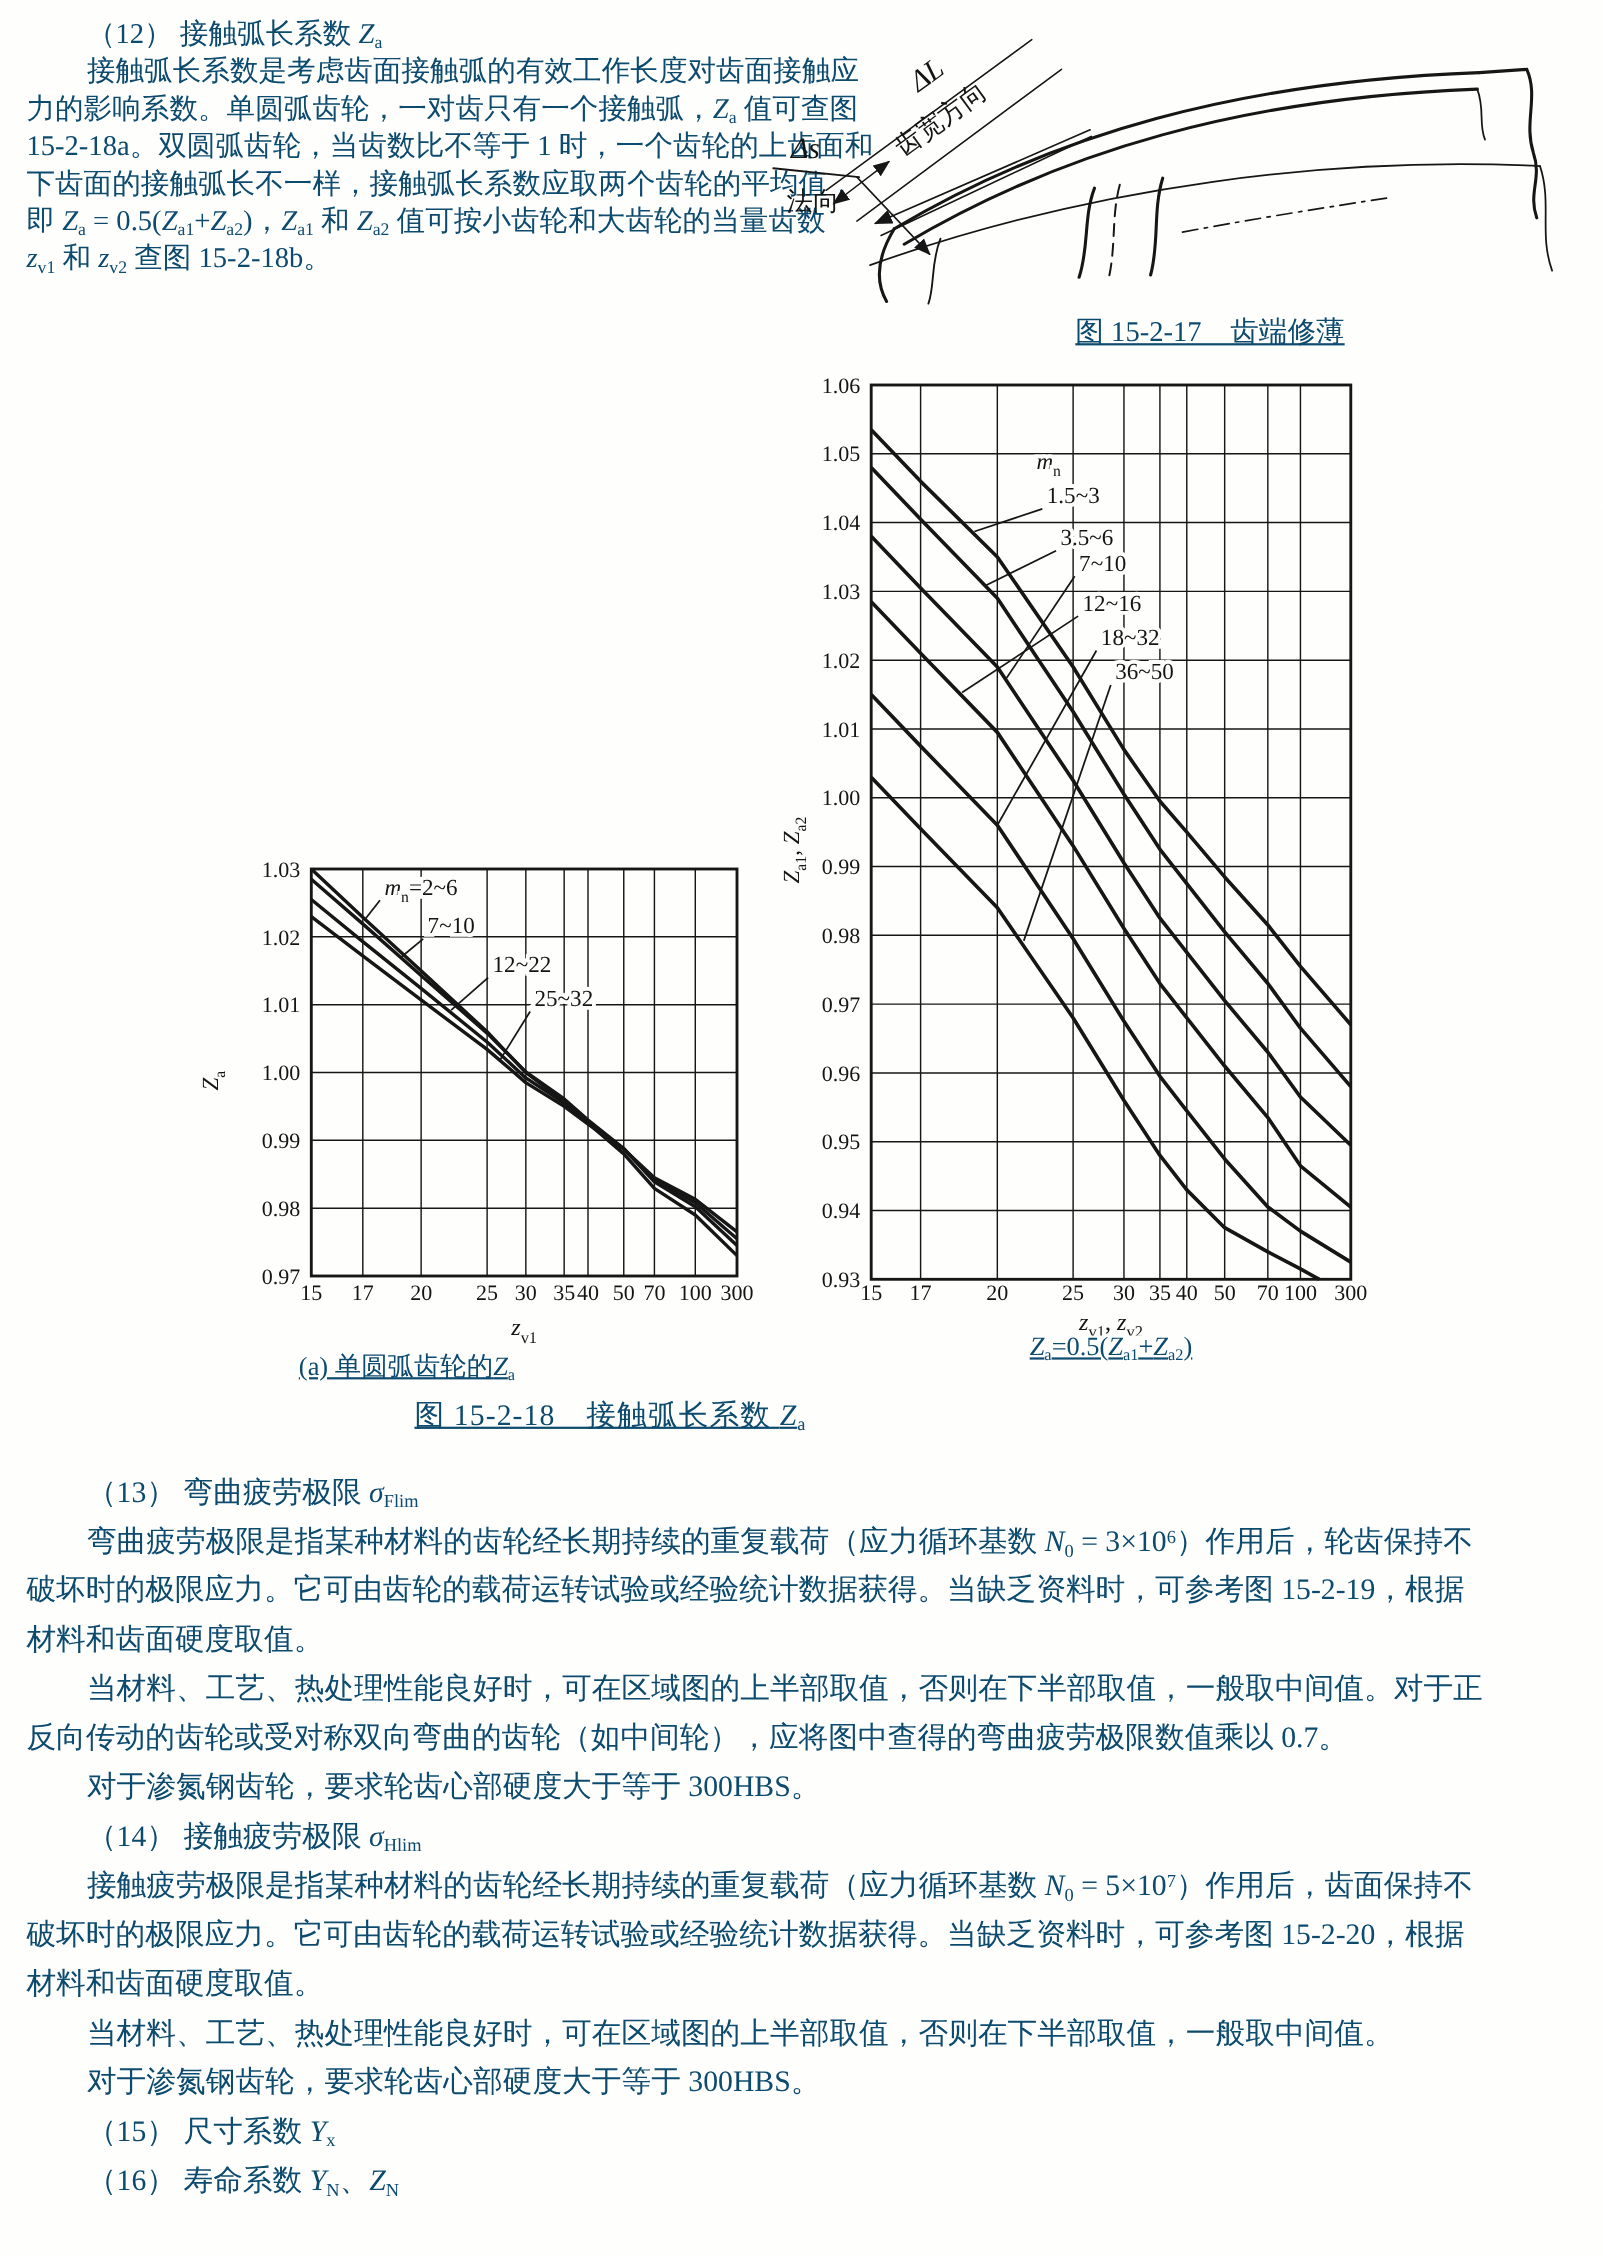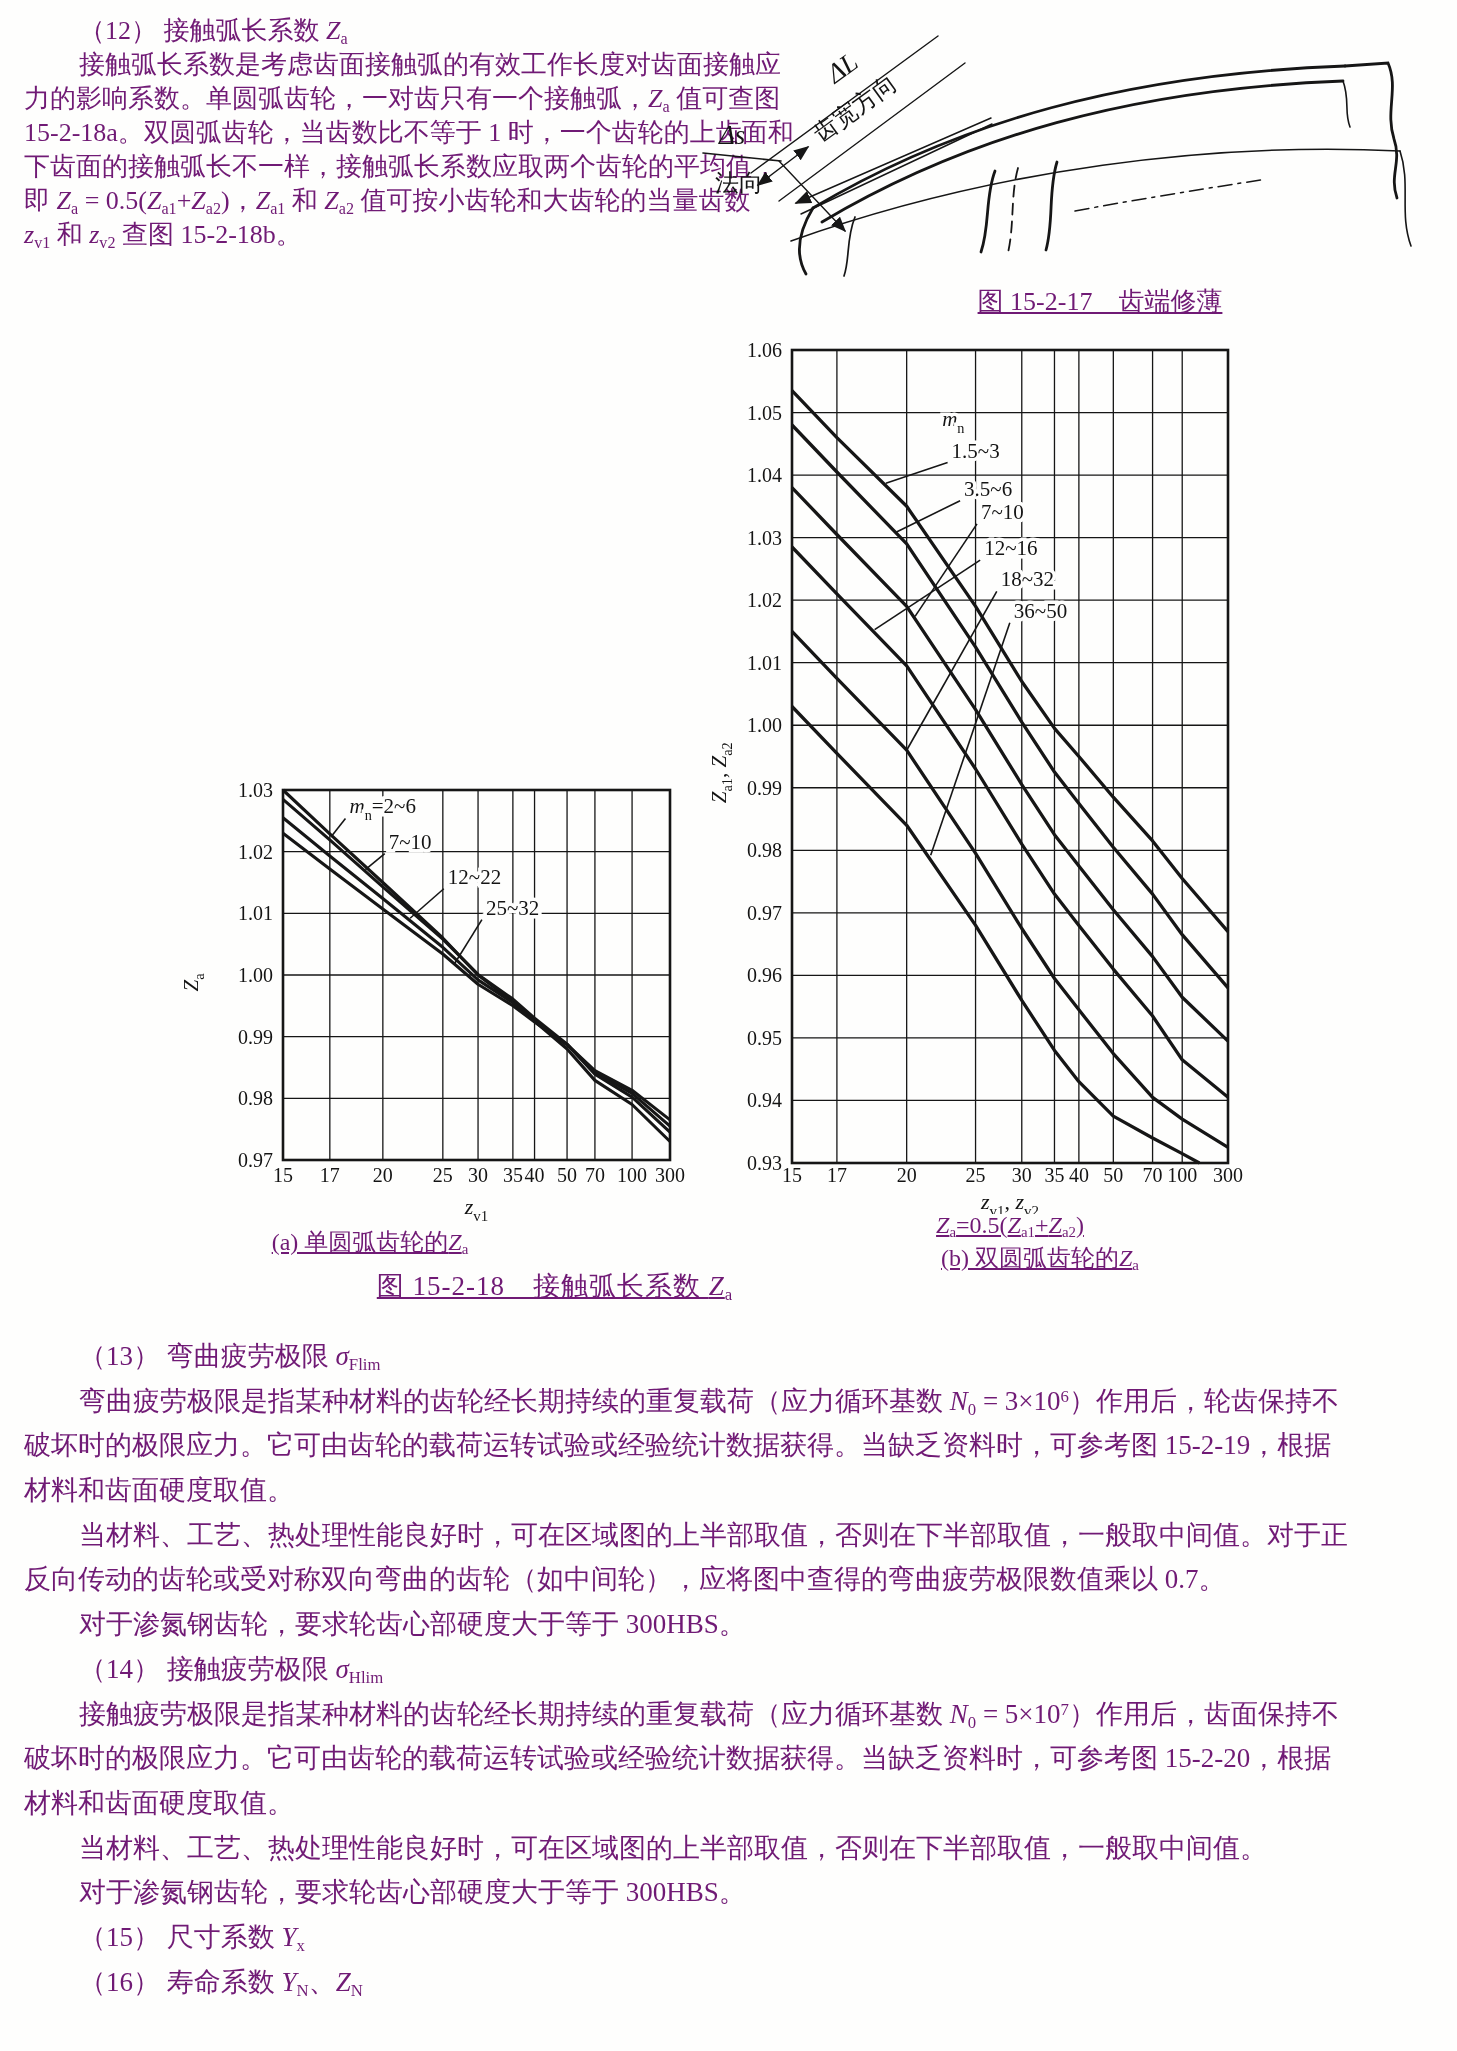--- a/index.html
+++ b/index.html
@@ -1,16 +1,16 @@
 <!DOCTYPE html>
 <html><head>
 <meta charset="utf-8">
 <style>
   html,body{margin:0;padding:0;background:#ffffff;}
-  .page{position:relative;width:1457px;height:2051px;background:#fefefdff;color:#701a75;
+  .page{position:relative;width:1457px;height:2051px;background:#fefefdff;color:#0c4a6e;
         font-family:"Liberation Serif","DejaVu Serif",serif;overflow:hidden;}
   .it{font-style:italic;}
   sub{font-size:0.62em;vertical-align:-0.30em;line-height:0;}
   sup{font-size:0.62em;vertical-align:0.45em;line-height:0;}
   .intro{position:absolute;left:24px;top:14px;width:672px;font-size:26px;}
   .intro .tline{height:34px;line-height:34px;white-space:nowrap;}
   .sections{position:absolute;left:24px;top:1334px;width:1424px;font-size:27px;}
   .sections .tline{height:44.7px;line-height:44.7px;white-space:nowrap;}
   .ind{text-indent:55px;}
   .cap{position:absolute;white-space:nowrap;text-align:center;text-decoration:underline;}
@@ -200,21 +200,20 @@
       <text x="251.59495652173914" y="127.56615384615449" font-size="21" fill="#161616" stroke="#fefefd" stroke-width="7" paint-order="stroke"><tspan dy="0">1.5~3</tspan></text>
       <text x="264.0746666666667" y="165.714615384616" font-size="21" fill="#161616" stroke="#fefefd" stroke-width="7" paint-order="stroke"><tspan dy="0">3.5~6</tspan></text>
       <text x="280.9931764705882" y="188.853846153847" font-size="21" fill="#161616" stroke="#fefefd" stroke-width="7" paint-order="stroke"><tspan dy="0">7~10</tspan></text>
       <text x="284.15432558139537" y="225.12615384615486" font-size="21" fill="#161616" stroke="#fefefd" stroke-width="7" paint-order="stroke"><tspan dy="0">12~16</tspan></text>
       <text x="300.7647272727273" y="256.39538461538496" font-size="21" fill="#161616" stroke="#fefefd" stroke-width="7" paint-order="stroke"><tspan dy="0">18~32</tspan></text>
       <text x="313.80372413793106" y="287.66461538461505" font-size="21" fill="#161616" stroke="#fefefd" stroke-width="7" paint-order="stroke"><tspan dy="0">36~50</tspan></text>
     </svg>
 
   <div class="cap capA">(a)  单圆弧齿轮的<span class="it">Z</span><sub>a</sub></div>
   <div class="cap formulaB"><span class="it">Z</span><sub>a</sub>=0.5(<span class="it">Z</span><sub>a1</sub>+<span class="it">Z</span><sub>a2</sub>)</div>
-  <div class="cap capB">(b)  双圆弧齿轮的<span class="it">Z</span><sub>a</sub></div>
   <div class="cap capMain">图 15-2-18　接触弧长系数 <span class="it">Z</span><sub>a</sub></div>
 
   <div class="sections" id="sections">
       <div class="tline ind">（13） 弯曲疲劳极限 <span class="it">σ</span><sub>Flim</sub></div>
       <div class="tline ind">弯曲疲劳极限是指某种材料的齿轮经长期持续的重复载荷（应力循环基数 <span class="it">N</span><sub>0</sub> = 3×10<sup>6</sup>）作用后，轮齿保持不</div>
       <div class="tline">破坏时的极限应力。它可由齿轮的载荷运转试验或经验统计数据获得。当缺乏资料时，可参考图 15-2-19，根据</div>
       <div class="tline">材料和齿面硬度取值。</div>
       <div class="tline ind">当材料、工艺、热处理性能良好时，可在区域图的上半部取值，否则在下半部取值，一般取中间值。对于正</div>
       <div class="tline">反向传动的齿轮或受对称双向弯曲的齿轮（如中间轮），应将图中查得的弯曲疲劳极限数值乘以 0.7。</div>
       <div class="tline ind">对于渗氮钢齿轮，要求轮齿心部硬度大于等于 300HBS。</div>

